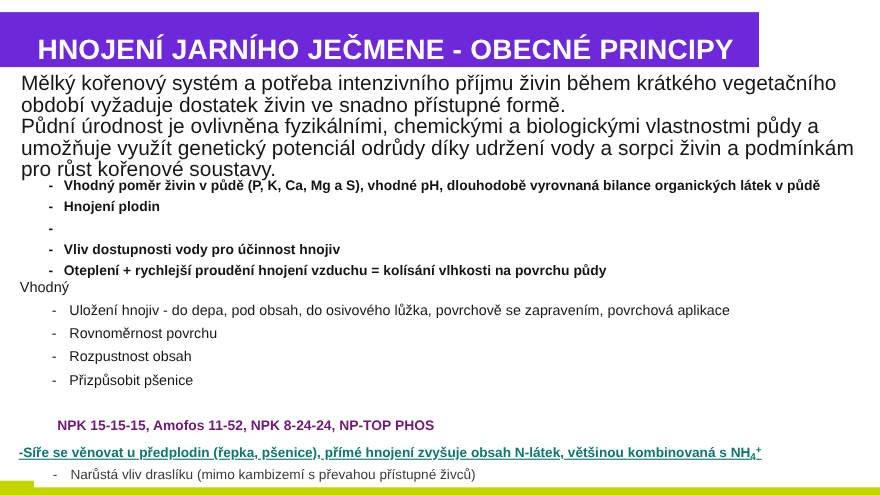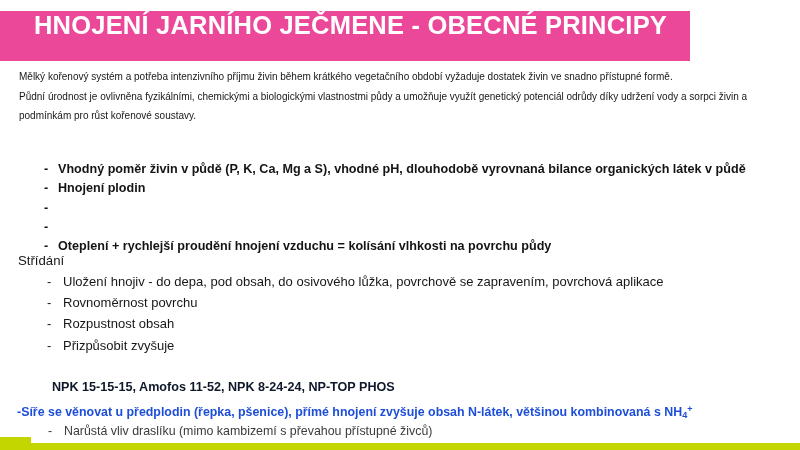--- a/index.html
+++ b/index.html
@@ -23,41 +23,41 @@
     box-sizing: border-box;
   }
 
   
   .title-banner {
     position: absolute;
     left: 0;
     top: 11px;
     width: 690px;
     height: 50px;
-    background: #ec4899;
-    display: flex;
-    align-items: flex-start;
+    background: #6d28d9;
+    display: flex;
+    align-items: flex-end;
     box-sizing: border-box;
   }
   .title-text {
     color: #ffffff;
     font-size: 25.5px;
     font-weight: bold;
     letter-spacing: 0.2px;
     padding-left: 34px;
     white-space: nowrap;
   }
 
   
   .intro {
     position: absolute;
     left: 19px;
     top: 67px;
     width: 772px;
-    font-size: 10px;
+    font-size: 19px;
     line-height: 19.5px;
     color: #171717;
   }
   .intro p {
     margin: 0;
   }
 
   
   .list-a {
     position: absolute;
@@ -124,34 +124,35 @@
     padding: 0 2px;
   }
 
   .note-blue-1 {
     position: absolute;
     left: 19px;
     top: 379px;
     font-size: 12.6px;
     line-height: 17px;
     font-weight: bold;
-    color: #0f172a;
+    color: #701a75;
     white-space: nowrap;
     padding-left: 33px;
   }
 
   .note-blue-2 {
     position: absolute;
     left: 17px;
     top: 401px;
     font-size: 12.4px;
     line-height: 17px;
     font-weight: bold;
-    color: #1d4ed8;
-    white-space: nowrap;
+    color: #0f766e;
+    white-space: nowrap;
+    text-decoration: underline;
   }
   .note-blue-2 sub {
     font-size: 9px;
     vertical-align: -0.28em;
   }
   .note-blue-2 sup {
     font-size: 9px;
     vertical-align: 0.42em;
   }
 
@@ -210,45 +211,46 @@
     </div>
     <div class="li">
       <span class="dash">-</span>
       <span>Hnojení plodin</span>
     </div>
     <div class="li">
       <span class="dash">-</span>
     </div>
     <div class="li">
       <span class="dash">-</span>
+      <span>Vliv dostupnosti vody pro účinnost hnojiv</span>
     </div>
     <div class="li">
       <span class="dash">-</span>
       <span>Oteplení + rychlejší proudění hnojení vzduchu = kolísání vlhkosti na povrchu půdy</span>
     </div>
   </div>
 
-  <div class="hnojeni-head">Střídání</div>
+  <div class="hnojeni-head">Vhodný</div>
 
   <div class="list-b">
     <div class="li">
       <span class="dash">-</span>
       <span>Uložení hnojiv - do depa, pod obsah, do osivového lůžka, povrchově se zapravením, povrchová aplikace</span>
     </div>
     <div class="li">
       <span class="dash">-</span>
       <span>Rovnoměrnost povrchu</span>
     </div>
     <div class="li">
       <span class="dash">-</span>
       <span>Rozpustnost obsah</span>
     </div>
     <div class="li">
       <span class="dash">-</span>
-      <span>Přizpůsobit zvyšuje</span>
+      <span>Přizpůsobit pšenice</span>
     </div>
   </div>
 
 
   <div class="note-blue-1">NPK 15-15-15, Amofos 11-52, NPK 8-24-24, NP-TOP PHOS</div>
 
   <div class="note-blue-2"><span>-Síře se věnovat u předplodin (řepka, pšenice), přímé hnojení zvyšuje obsah N-látek, většinou kombinovaná s NH</span><sub>4</sub><sup>+</sup></div>
 
   <div class="note-last">
     <span class="dash">-</span>

